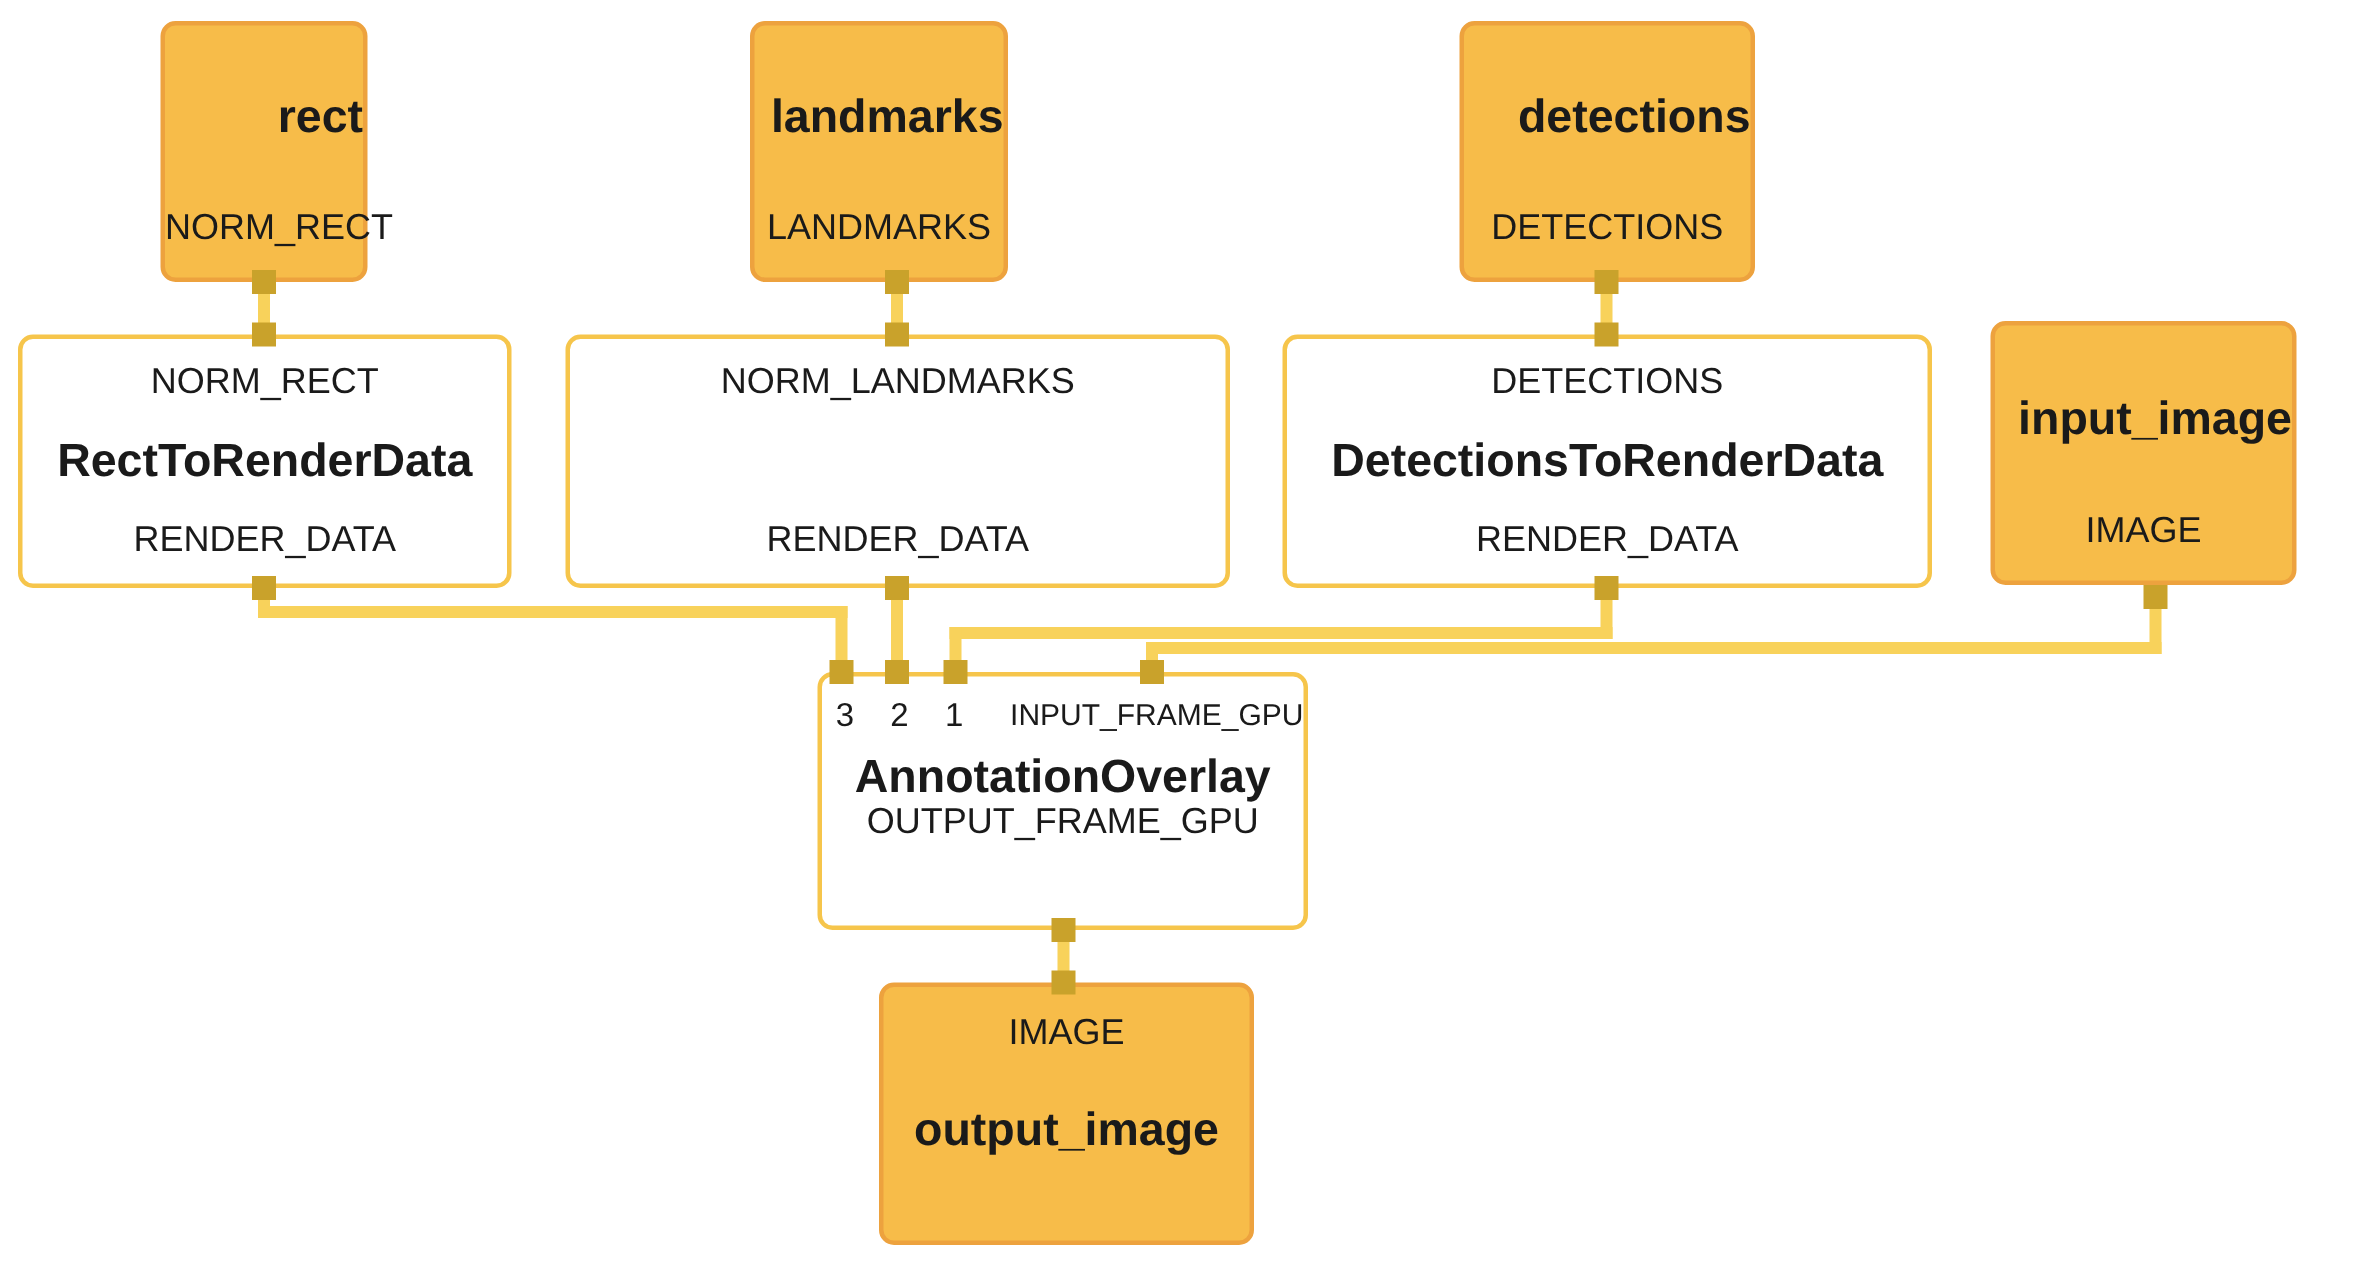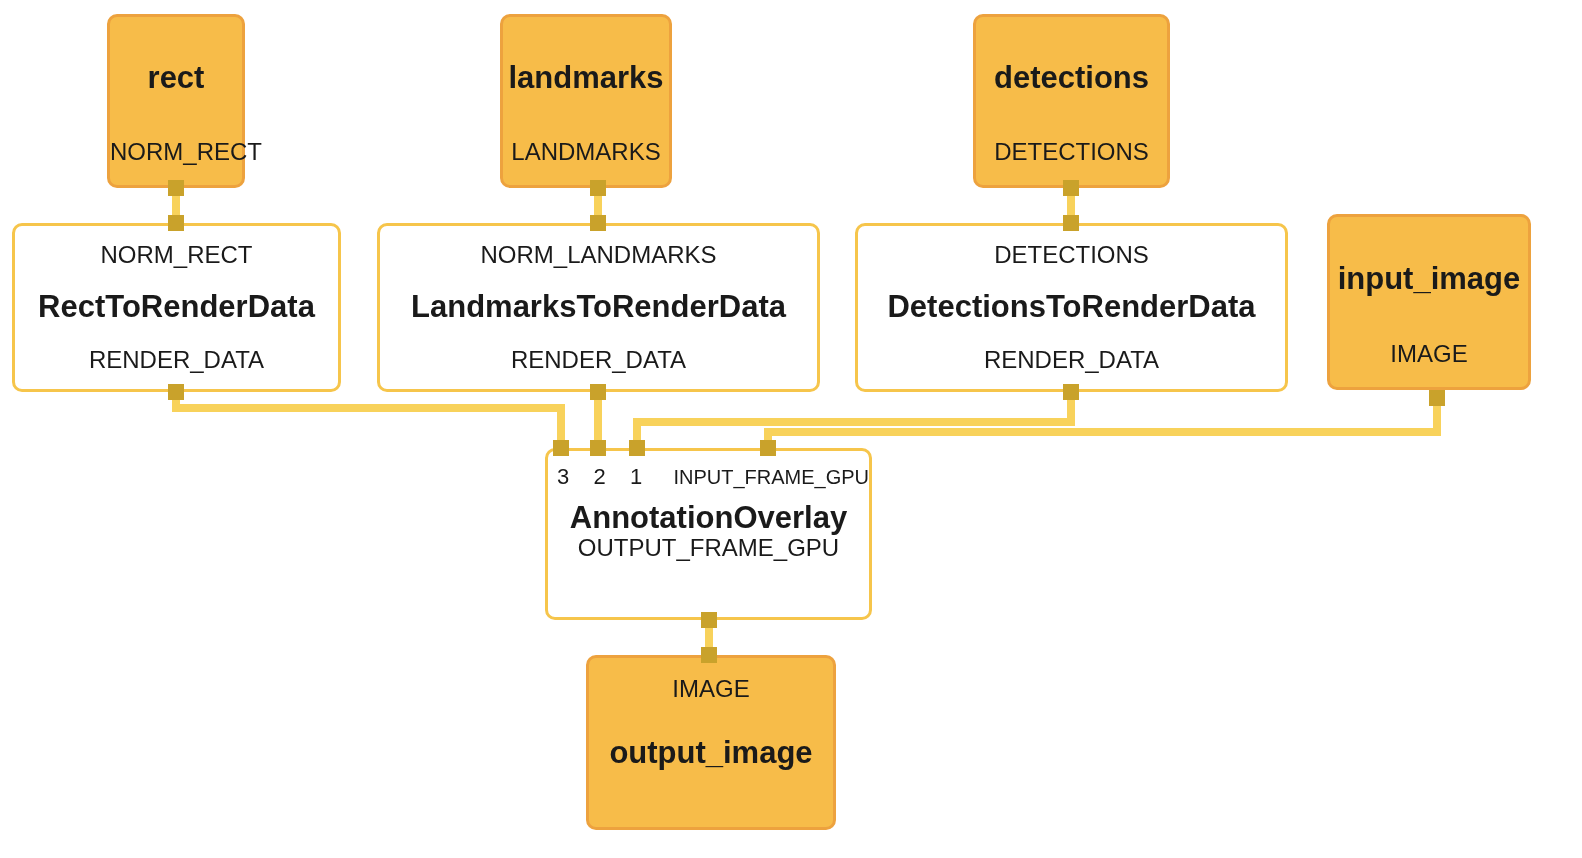--- a/index.html
+++ b/index.html
@@ -34,21 +34,21 @@
     white-space: nowrap;
     line-height: 1.1;
   }
   .port {
     font-size: 24px;
     text-align: center;
     white-space: nowrap;
     line-height: 1.1;
   }
   
-  .src .title-wrap { flex: 1; display: flex; align-items: center; justify-content: center; }
+  .src .title-wrap { flex: 1; display: flex; align-items: center; justify-content: flex-end; }
   .src .port { margin-bottom: 20px; }
   
   .conv { justify-content: space-between; padding: 16px 0; }
   
   .ao-ports {
     display: flex;
     align-items: center;
     padding: 14px 0 0 8px;
   }
   .ao-ports .num {
@@ -133,21 +133,20 @@
   </div>
 
   <div class="node white conv" style="left:12px; top:223px; width:329px; height:169px;">
     <div class="port">NORM_RECT</div>
     <div class="node-title">RectToRenderData</div>
     <div class="port">RENDER_DATA</div>
   </div>
 
   <div class="node white conv" style="left:377px; top:223px; width:443px; height:169px;">
     <div class="port">NORM_LANDMARKS</div>
-    <div class="node-title">LandmarksToRenderData</div>
     <div class="port">RENDER_DATA</div>
   </div>
 
   <div class="node white conv" style="left:855px; top:223px; width:433px; height:169px;">
     <div class="port">DETECTIONS</div>
     <div class="node-title">DetectionsToRenderData</div>
     <div class="port">RENDER_DATA</div>
   </div>
 
   <div class="node white ao" style="left:545px; top:448px; width:327px; height:172px;">

